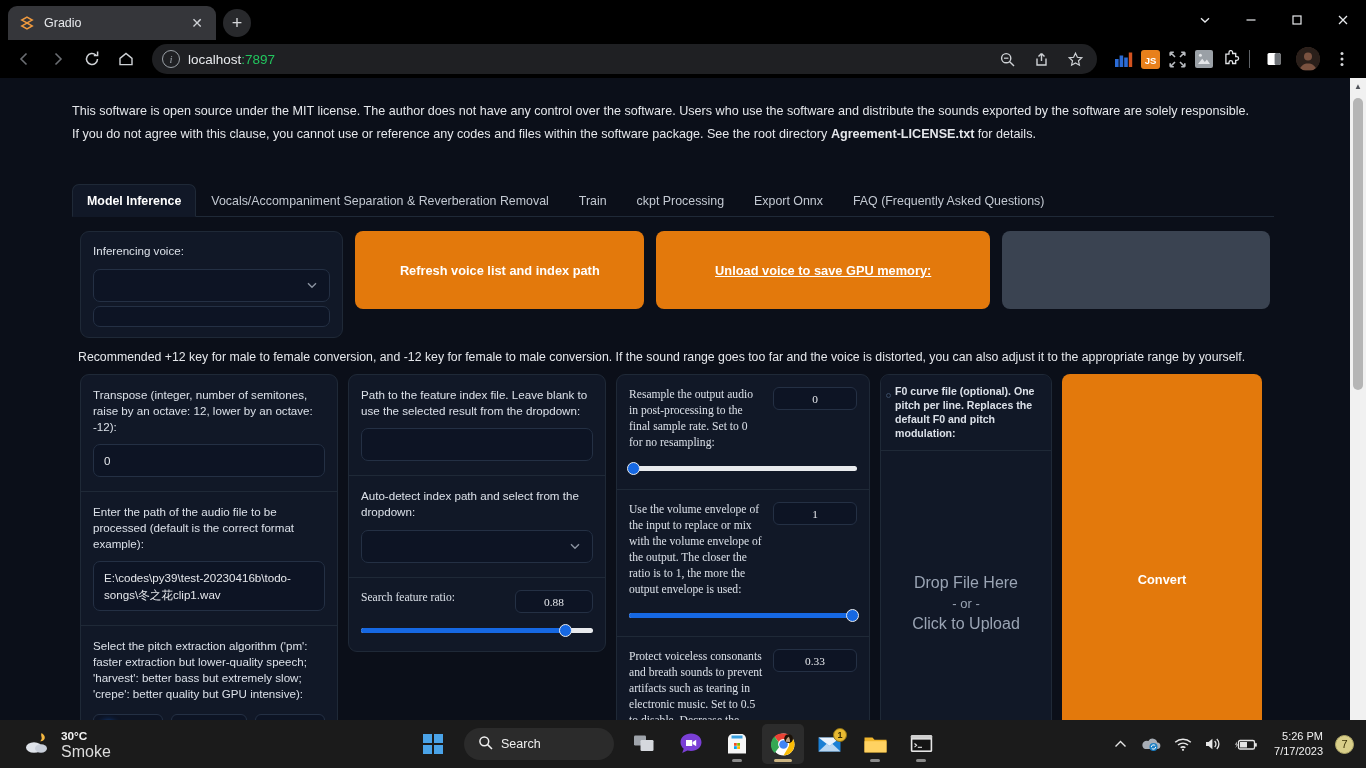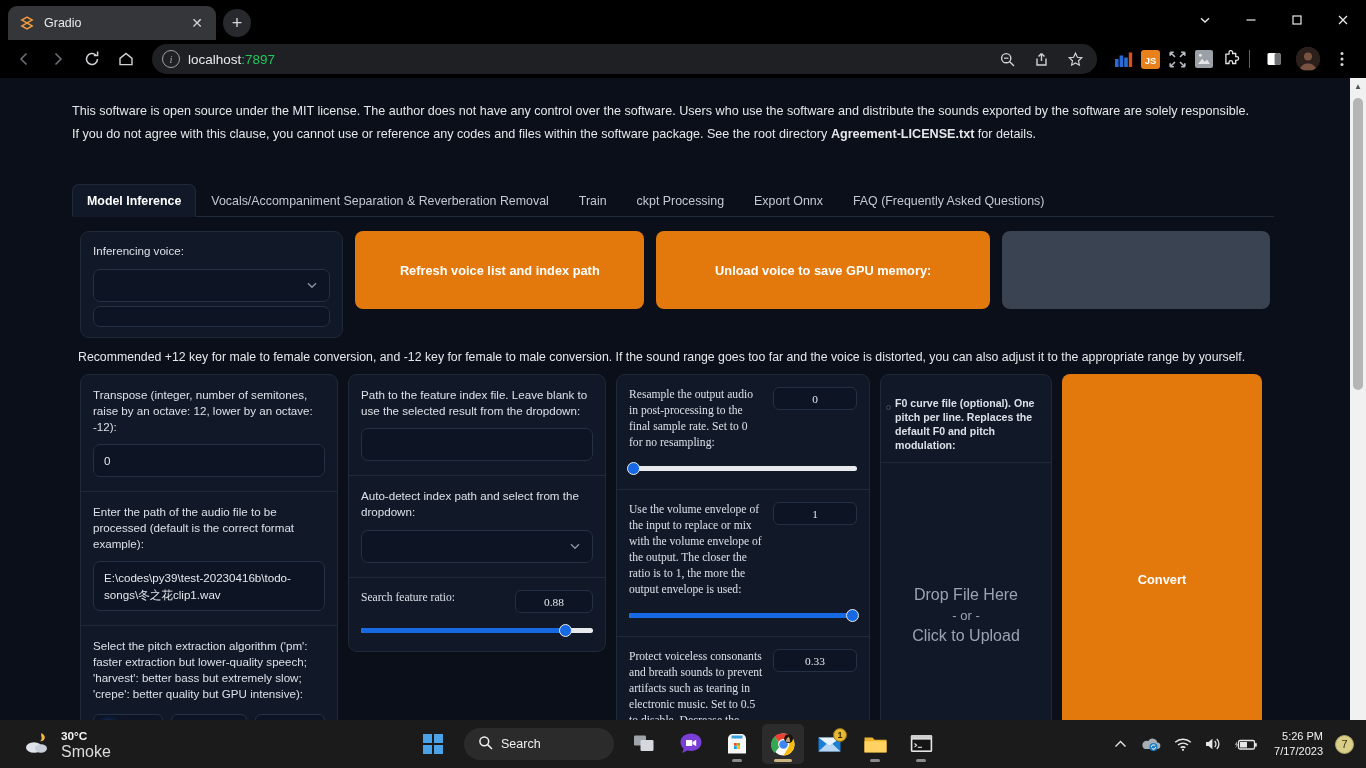--- a/index.html
+++ b/index.html
@@ -111,21 +111,21 @@
     border: 1px solid #243044; border-radius: 7px;
   }
   .bigbtn {
     height: 78px; border-radius: 8px; display: flex;
     align-items: center; justify-content: center;
     font-size: 12.8px; font-weight: bold; color: #ffffff;
   }
   .bigbtn.orange { background: #e3790c; }
   .bigbtn.grey { background: #3a4351; }
   .b1 { width: 300px; }
-  .b2 { width: 346px; }
+  .b2 { width: 346px; text-decoration: underline; }
   .b3 { width: 278px; }
 
   .reco { color: #e5e7eb; font-size: 12.3px; margin: 12px 0 0 78px; }
 
   .cols { display: flex; gap: 10px; margin: 10px 0 0 80px; width: 1200px; align-items: flex-start; }
 
   .card {
     background: #111827; border: 1px solid #1f2937; border-radius: 9px;
     padding: 0; overflow: hidden;
   }
@@ -172,21 +172,21 @@
     background: #e8eaed; border-radius: 3px;
   }
   .sfill { position: absolute; left: 0; top: 4px; height: 5px; background: #1668e3; border-radius: 3px; }
   .sthumb {
     position: absolute; top: 0; width: 13px; height: 13px; border-radius: 50%;
     background: #1668e3; border: 1.5px solid #e8eaed; margin-left: -6.5px;
   }
 
   .f0head {
     padding: 9px 10px 10px 14px; position: relative;
-    background: #111827; border-bottom: 1px solid #1f2937; margin-top: 12px;
+    background: #111827; border-bottom: 1px solid #1f2937;
   }
   .f0dot {
     position: absolute; left: 5px; top: 18px; width: 5px; height: 5px;
     border-radius: 50%; border: 1px solid #394a63;
   }
   .f0head .lab { font-size: 10.6px; line-height: 14px; font-weight: bold; }
   .f0body {
     height: 304px; display: flex; flex-direction: column;
     align-items: center; justify-content: center; gap: 4px;
     background: #111827;

